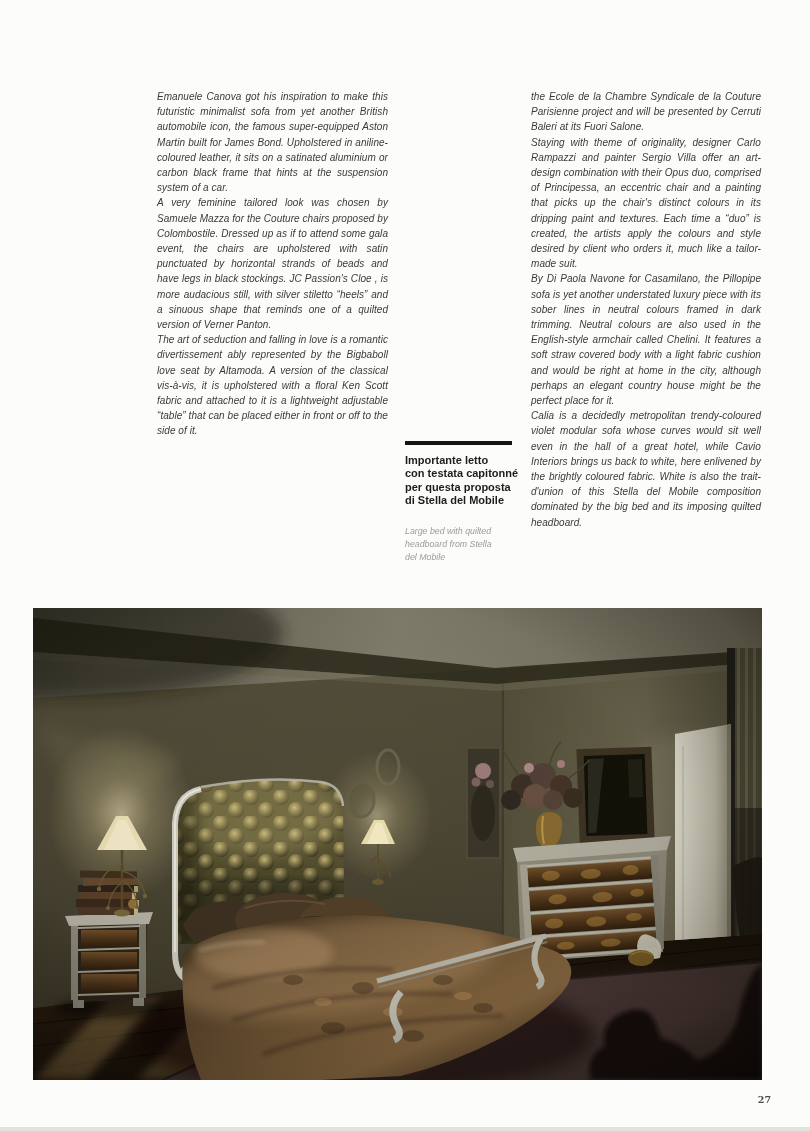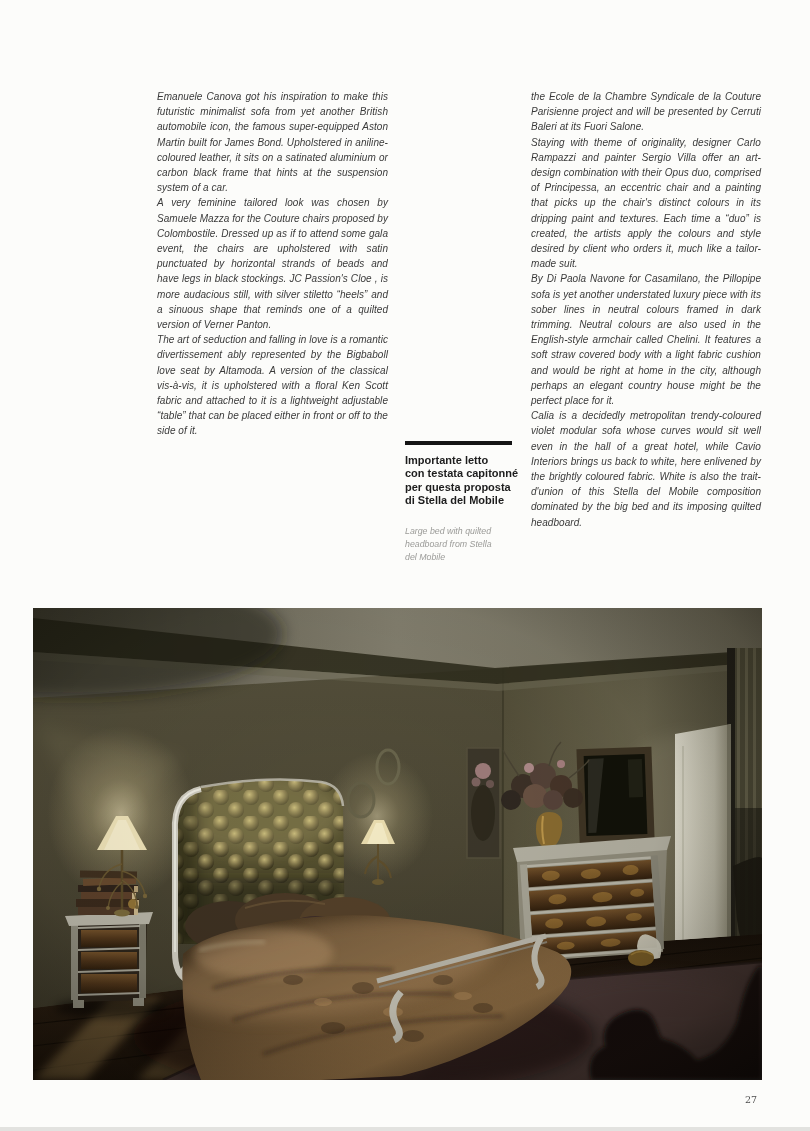--- a/index.html
+++ b/index.html
@@ -27,22 +27,22 @@
   .caption-en{
     margin-top:17px;font-style:italic;font-size:8.8px;line-height:13.4px;
     color:#9b9b98;white-space:pre-line;
   }
   .photo{
     position:absolute;left:33px;top:608px;width:729px;height:472px;
     background:#2b2720;overflow:hidden;
   }
   .photo svg{display:block;}
   .pagenum{
-    position:absolute;left:745px;top:1094px;width:26px;text-align:left;
-    font-family:"DejaVu Serif",serif;font-size:9.5px;color:#4d4d4d;
+    position:absolute;left:745px;top:1094px;width:26px;text-align:right;
+    font-family:"DejaVu Serif",serif;font-size:9.5px;color:#4d4d4d;font-weight:bold;
   }
   .bottom-edge{
     position:absolute;left:0;top:1127px;width:810px;height:4px;
     background:#e2e2df;
   }
 </style>
 </head>
 <body>
 
 <div class="page">

